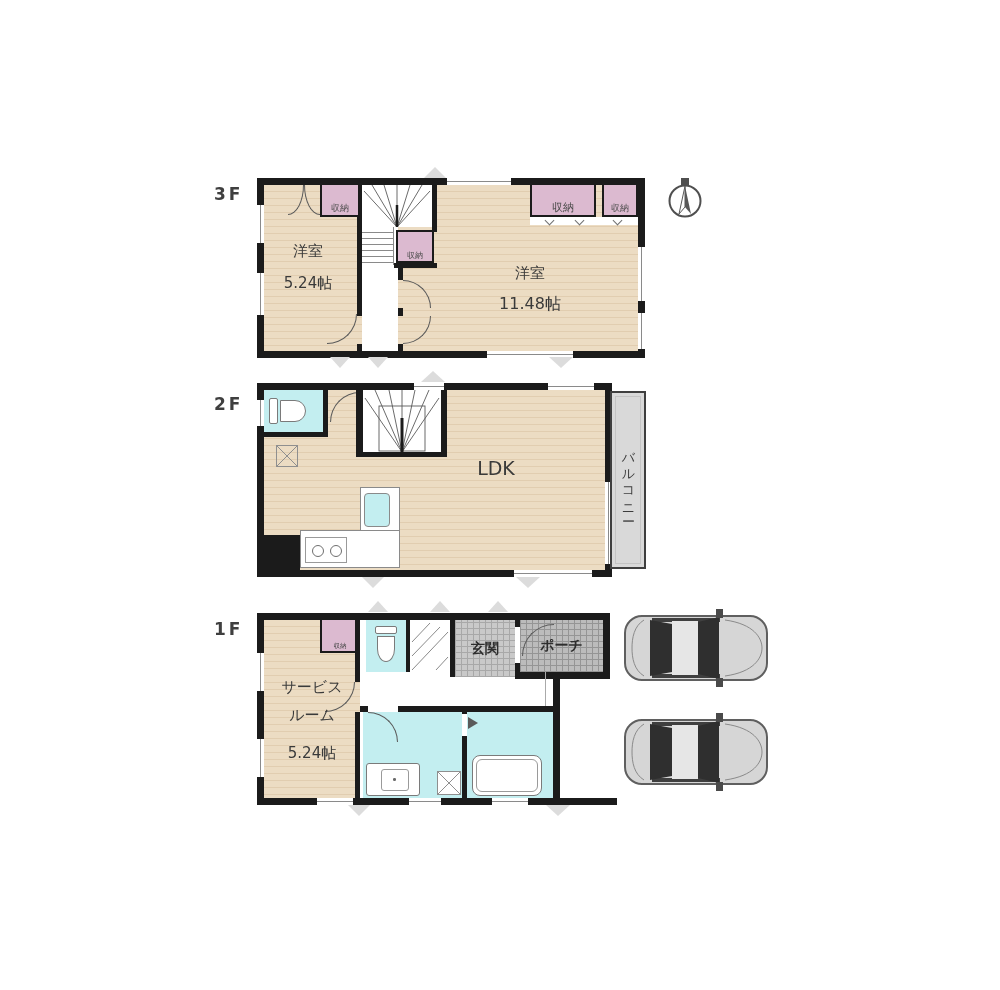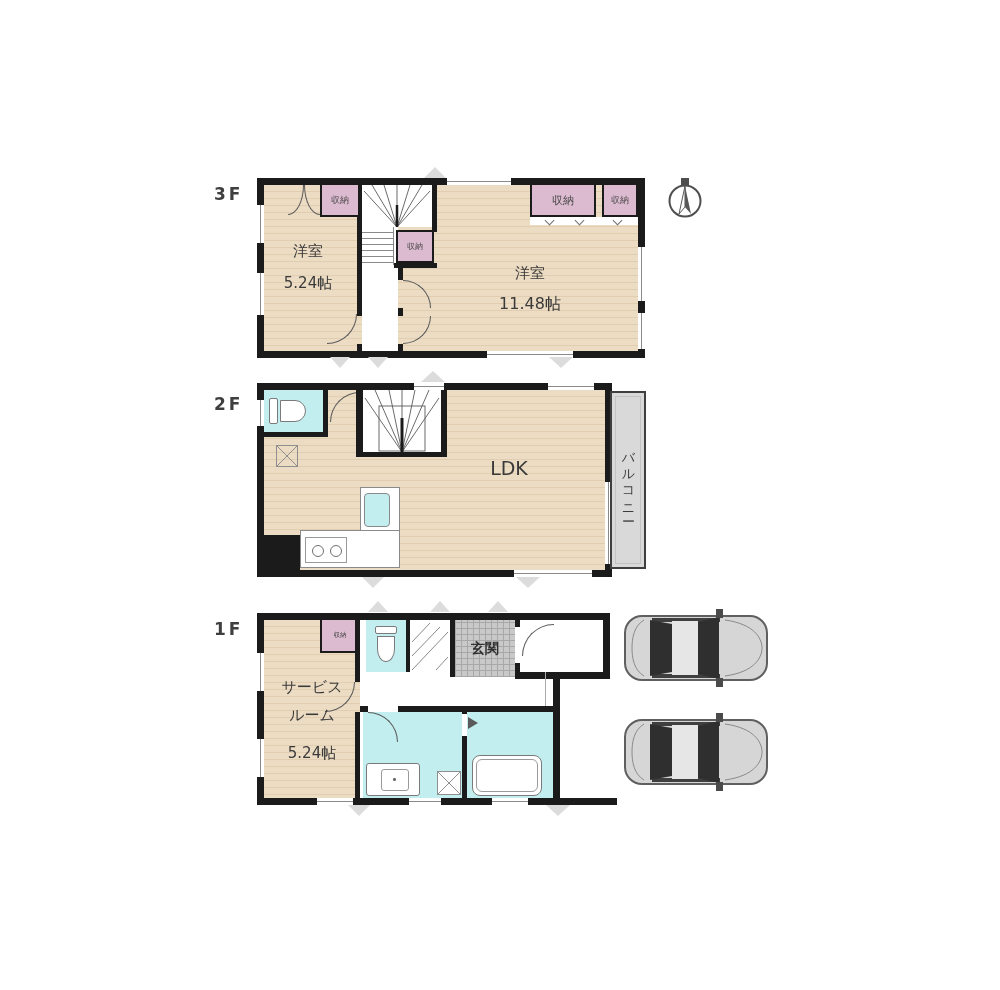--- a/index.html
+++ b/index.html
@@ -4,21 +4,21 @@
 <style>
   html,body{margin:0;padding:0;background:#fff;}
   .canvas{position:relative;width:1000px;height:990px;background:#fff;overflow:hidden;
           font-family:"DejaVu Sans","Liberation Sans",sans-serif;color:#3a3a3a;}
   .abs{position:absolute;}
   .wall{position:absolute;background:#1b1b1b;}
   .wood{background:repeating-linear-gradient(180deg,#ecdcc3 0 6px,#e1cdb0 6px 7px);}
   .floor-box{position:absolute;border:7px solid #1b1b1b;box-sizing:border-box;}
   .white{position:absolute;background:#fff;}
   .pink{position:absolute;background:#dcbad0;box-sizing:border-box;border:2px solid #1b1b1b;
-        display:flex;align-items:center;justify-content:center;color:#4a4a4a;}
+        display:flex;align-items:flex-end;justify-content:center;color:#4a4a4a;}
   .cyan{position:absolute;background:#c3eef0;}
   .win-h{position:absolute;background:linear-gradient(180deg,#fff 0 3px,#8a8a8a 3px 4px,#fff 4px 100%);}
   .win-v{position:absolute;background:linear-gradient(90deg,#fff 0 3px,#8a8a8a 3px 4px,#fff 4px 100%);}
   .arc{position:absolute;box-sizing:border-box;}
   .arc--tl{border-top:1.5px solid #5a5a5a;border-left:1.5px solid #5a5a5a;border-top-left-radius:100%;}
   .arc--tr{border-top:1.5px solid #5a5a5a;border-right:1.5px solid #5a5a5a;border-top-right-radius:100%;}
   .arc--bl{border-bottom:1.5px solid #5a5a5a;border-left:1.5px solid #5a5a5a;border-bottom-left-radius:100%;}
   .arc--br{border-bottom:1.5px solid #5a5a5a;border-right:1.5px solid #5a5a5a;border-bottom-right-radius:100%;}
   .label{position:absolute;text-align:center;line-height:1.1;}
   .floor-tag{position:absolute;font-size:17px;font-weight:600;letter-spacing:3px;color:#3f3f3f;}
@@ -154,21 +154,21 @@
 
     <div class="fixture" style="left:96px;top:97px;width:40px;height:50px;border-color:#8a8a8a;"></div>
     <div class="fixture" style="left:36px;top:140px;width:100px;height:38px;border-color:#8a8a8a;"></div>
     <div class="cyan abs" style="left:100px;top:103px;width:26px;height:34px;border:1.2px solid #8a8a8a;border-radius:4px;box-sizing:border-box;"></div>
     <div class="fixture" style="left:41px;top:147px;width:42px;height:26px;border-color:#9a9a9a;">
       <div class="burner" style="left:6px;top:7px;"></div>
       <div class="burner" style="left:24px;top:7px;"></div>
     </div>
     <div class="wall" style="left:0;top:145px;width:36px;height:35px;"></div>
 
-    <div class="label" style="left:185px;top:68px;width:120px;font-size:19px;">LDK</div>
+    <div class="label" style="left:172px;top:68px;width:120px;font-size:19px;">LDK</div>
 
     <div class="win-h" style="left:150px;top:-7px;width:30px;height:7px;"></div>
     <div class="win-h" style="left:284px;top:-7px;width:46px;height:7px;"></div>
     <div class="win-v" style="left:-7px;top:10px;width:7px;height:26px;"></div>
     <div class="win-h" style="left:250px;top:180px;width:78px;height:7px;"></div>
     <div class="win-v" style="left:341px;top:92px;width:7px;height:82px;"></div>
   </div>
 
   <div class="balcony" style="left:610px;top:391px;width:36px;height:178px;">
     <div class="balcony-inner"></div>
@@ -192,20 +192,23 @@
       <svg width="40" height="52" viewBox="0 0 40 52">
         <line x1="2" y1="50" x2="38" y2="12" stroke="#8a8a8a" stroke-width="1"></line>
         <line x1="2" y1="36" x2="30" y2="7" stroke="#8a8a8a" stroke-width="1"></line>
         <line x1="2" y1="22" x2="20" y2="3" stroke="#8a8a8a" stroke-width="1"></line>
         <line x1="26" y1="50" x2="38" y2="37" stroke="#8a8a8a" stroke-width="1"></line>
       </svg>
     </div>
     <div class="wall" style="left:193px;top:7px;width:5px;height:57px;"></div>
     <div class="abs checker-light" style="left:198px;top:7px;width:60px;height:57px;display:flex;align-items:center;justify-content:center;">
       <span style="font-size:14px;color:#2e2e2e;font-weight:600;">玄関</span>
+    </div>
+    <div class="abs checker-dark" style="left:263px;top:7px;width:83px;height:52px;display:flex;align-items:center;justify-content:center;">
+      <span style="font-size:14px;color:#2e2e2e;font-weight:600;">ポーチ</span>
     </div>
     <div class="arc arc--tl" style="left:265px;top:11px;width:32px;height:32px;"></div>
     <div class="cyan" style="left:106px;top:99px;width:99px;height:86px;"></div>
     <div class="cyan" style="left:210px;top:99px;width:86px;height:86px;"></div>
 
     <div class="wall" style="left:0;top:0;width:353px;height:7px;"></div>
     <div class="wall" style="left:0;top:0;width:7px;height:192px;"></div>
     <div class="wall" style="left:0;top:185px;width:360px;height:7px;"></div>
     <div class="wall" style="left:346px;top:0;width:7px;height:66px;"></div>
     <div class="wall" style="left:260px;top:59px;width:93px;height:7px;"></div>

